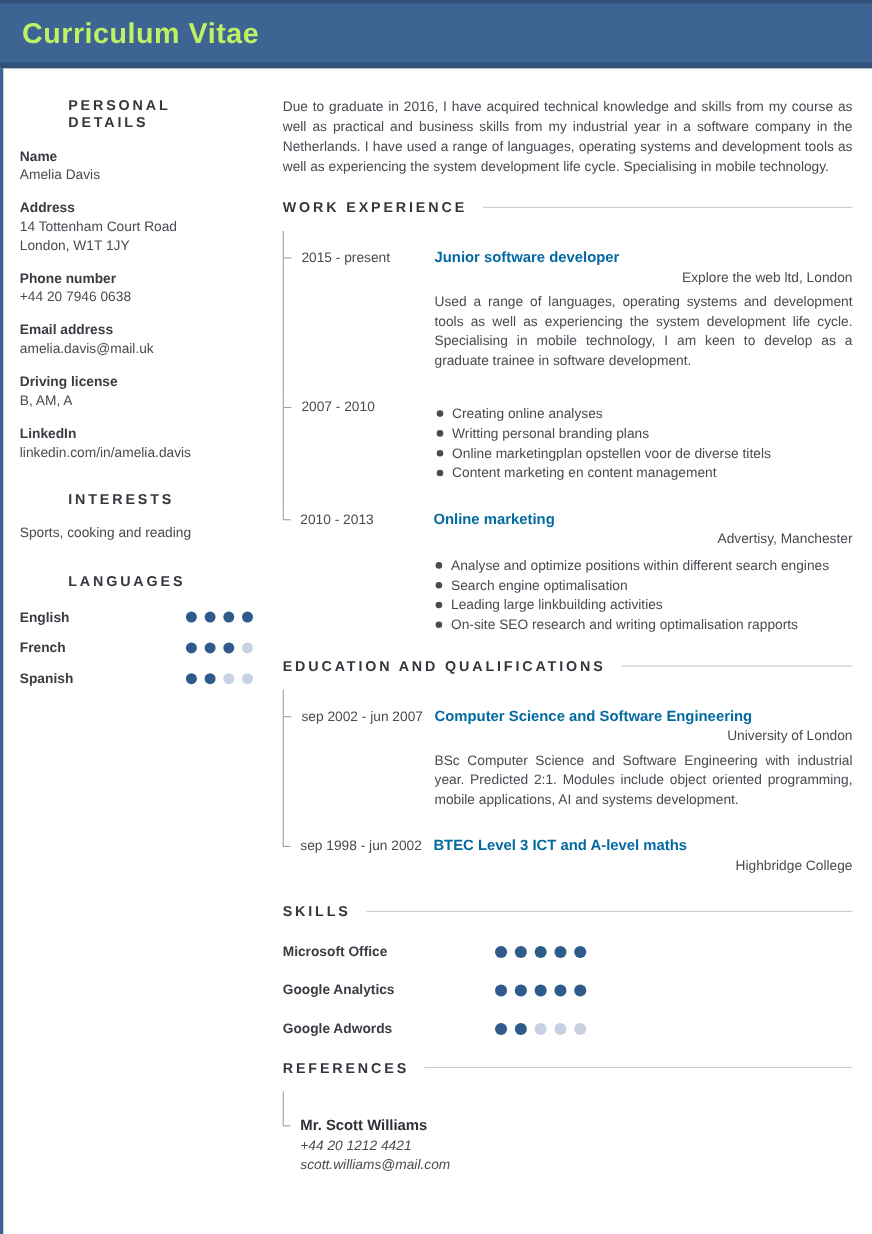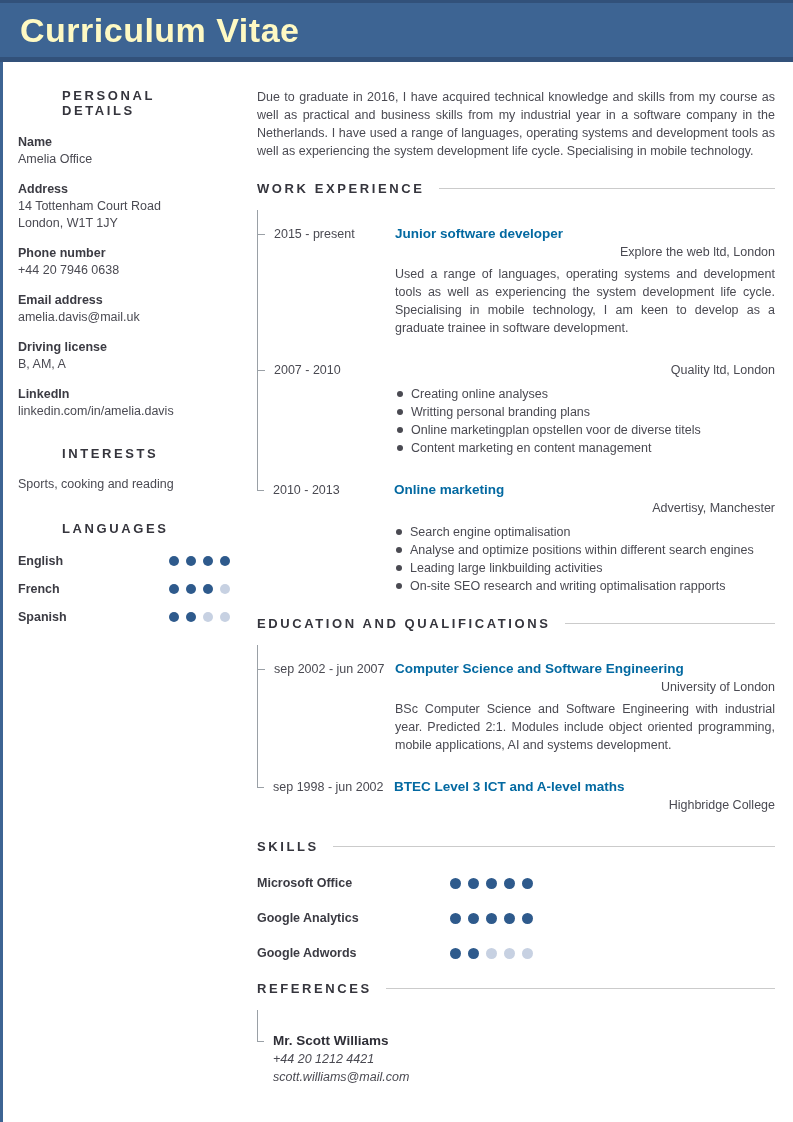--- a/index.html
+++ b/index.html
@@ -20,21 +20,21 @@
     font-size:12.5px;color:var(--body-text);
   }
   
   .header-bar{
     height:62px;background:var(--accent);
     border-top:3px solid var(--accent-dark);
     border-bottom:5px solid var(--accent-dark);
     display:flex;align-items:center;padding-left:20px;
   }
   .header-bar h1{
-    color:#fef9c3;font-size:34px;font-weight:700;letter-spacing:.5px;
+    color:#bef264;font-size:26px;font-weight:700;letter-spacing:.5px;
   }
   .accent-strip{
     position:absolute;left:0;top:62px;bottom:0;width:3px;background:var(--accent);
   }
   
   .content{display:flex;padding:26px 18px 0 18px;}
   .sidebar{width:212px;flex-shrink:0;}
   .main{flex:1;margin-left:27px;min-width:0;}
   
   .sec-heading{
@@ -107,21 +107,21 @@
 </header>
 <div class="accent-strip"></div>
 
 <div class="content">
 
   <aside class="sidebar">
     <h2 class="sec-heading">PERSONAL DETAILS</h2>
 
     <div class="field">
       <div class="label">Name</div>
-      <div class="value">Amelia Office</div>
+      <div class="value">Amelia Davis</div>
     </div>
     <div class="field">
       <div class="label">Address</div>
       <div class="value">14 Tottenham Court Road</div>
       <div class="value">London, W1T 1JY</div>
     </div>
     <div class="field">
       <div class="label">Phone number</div>
       <div class="value">+44 20 7946 0638</div>
     </div>
@@ -189,38 +189,37 @@
         <div class="entry-body">
           <div class="entry-title">Junior software developer</div>
           <div class="entry-org">Explore the web ltd, London</div>
           <p class="entry-desc">Used a range of languages, operating systems and development tools as well as experiencing the system development life cycle. Specialising in mobile technology, I am keen to develop as a graduate trainee in software development.</p>
         </div>
       </div>
 
       <div class="tl-entry">
         <div class="period">2007 - 2010</div>
         <div class="entry-body">
-          <div class="entry-org">Quality ltd, London</div>
           <ul>
             <li>Creating online analyses</li>
             <li>Writting personal branding plans</li>
             <li>Online marketingplan opstellen voor de diverse titels</li>
             <li>Content marketing en content management</li>
           </ul>
         </div>
       </div>
 
       <div class="tl-entry last">
         <div class="period">2010 - 2013</div>
         <div class="entry-body">
           <div class="entry-title">Online marketing</div>
           <div class="entry-org">Advertisy, Manchester</div>
           <ul>
+            <li>Analyse and optimize positions within different search engines</li>
             <li>Search engine optimalisation</li>
-            <li>Analyse and optimize positions within different search engines</li>
             <li>Leading large linkbuilding activities</li>
             <li>On-site SEO research and writing optimalisation rapports</li>
           </ul>
         </div>
       </div>
     </section>
 
     <section>
       <h2 class="sec-heading main-h">
         <span>EDUCATION AND QUALIFICATIONS</span>

